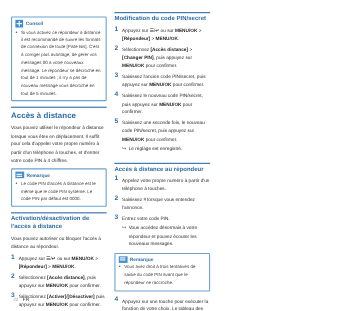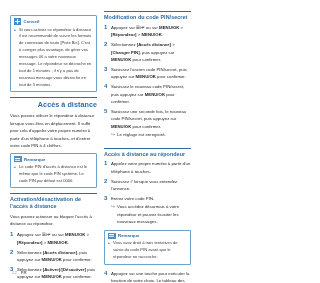--- a/index.html
+++ b/index.html
@@ -37,21 +37,20 @@
     font-size: 5.4px;
     font-weight: bold;
     line-height: 1.25;
     border-top: 0.8px solid #2e6da4;
     padding-top: 2px;
     margin: 0 0 3px 0;
     letter-spacing: 0.05px;
   }
   .sect.big {
     font-size: 7.2px;
-    text-align: right;
   }
   .sect.spaced {
     margin-top: 9px;
   }
 
   
   .para {
     font-size: 4.3px;
     line-height: 1.72;
     margin: 0 0 3.5px 0;

